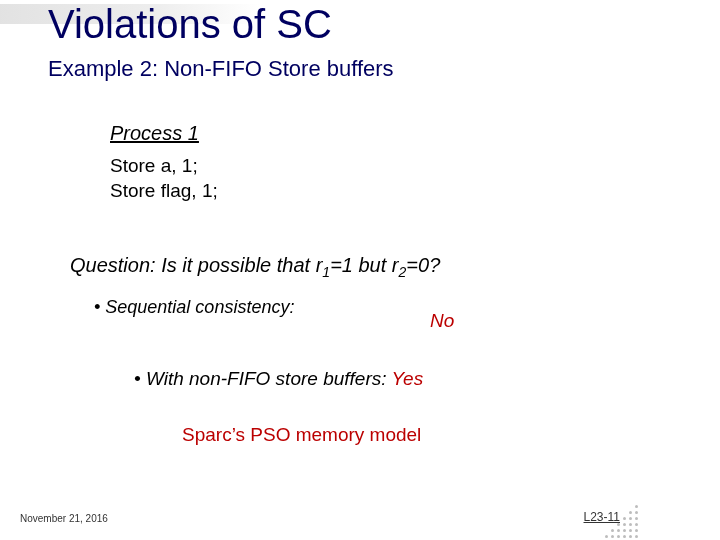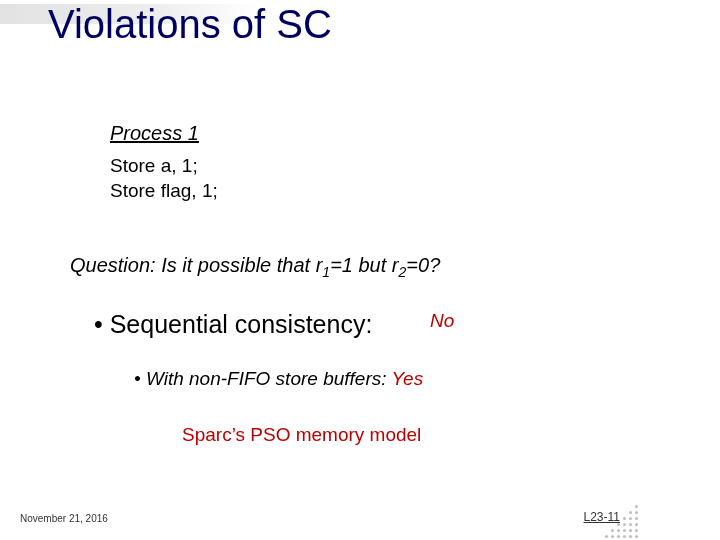--- a/index.html
+++ b/index.html
@@ -63,23 +63,24 @@
   sub { font-size: 0.7em; vertical-align: sub; }
   .question {
     position: absolute;
     top: 254px;
     left: 70px;
     font-size: 20px;
     font-style: italic;
   }
   .bullet1 {
     position: absolute;
-    top: 310px;
+    top: 297px;
     left: 94px;
-    font-size: 25px;
+    font-size: 18px;
+    font-style: italic;
   }
   .ans1 {
     position: absolute;
     top: 310px;
     left: 430px;
     font-size: 19px;
     font-style: italic;
     color: #bb0000;
   }
   .bullet2 {
@@ -142,20 +143,21 @@
     border-radius: 50%;
   }
 </style>
 </head>
 <body>
 
 <div class="slide">
   <div class="topbar"></div>
 
   <div class="title">Violations of SC</div>
+  <div class="subtitle">Example 2: Non-FIFO Store buffers</div>
 
   <div class="p1label">Process 1</div>
 
   <div class="p1code">
     <span>Store a, 1;</span><br>
     <span>Store flag, 1;</span>
   </div>
 
 
   <div class="question">

